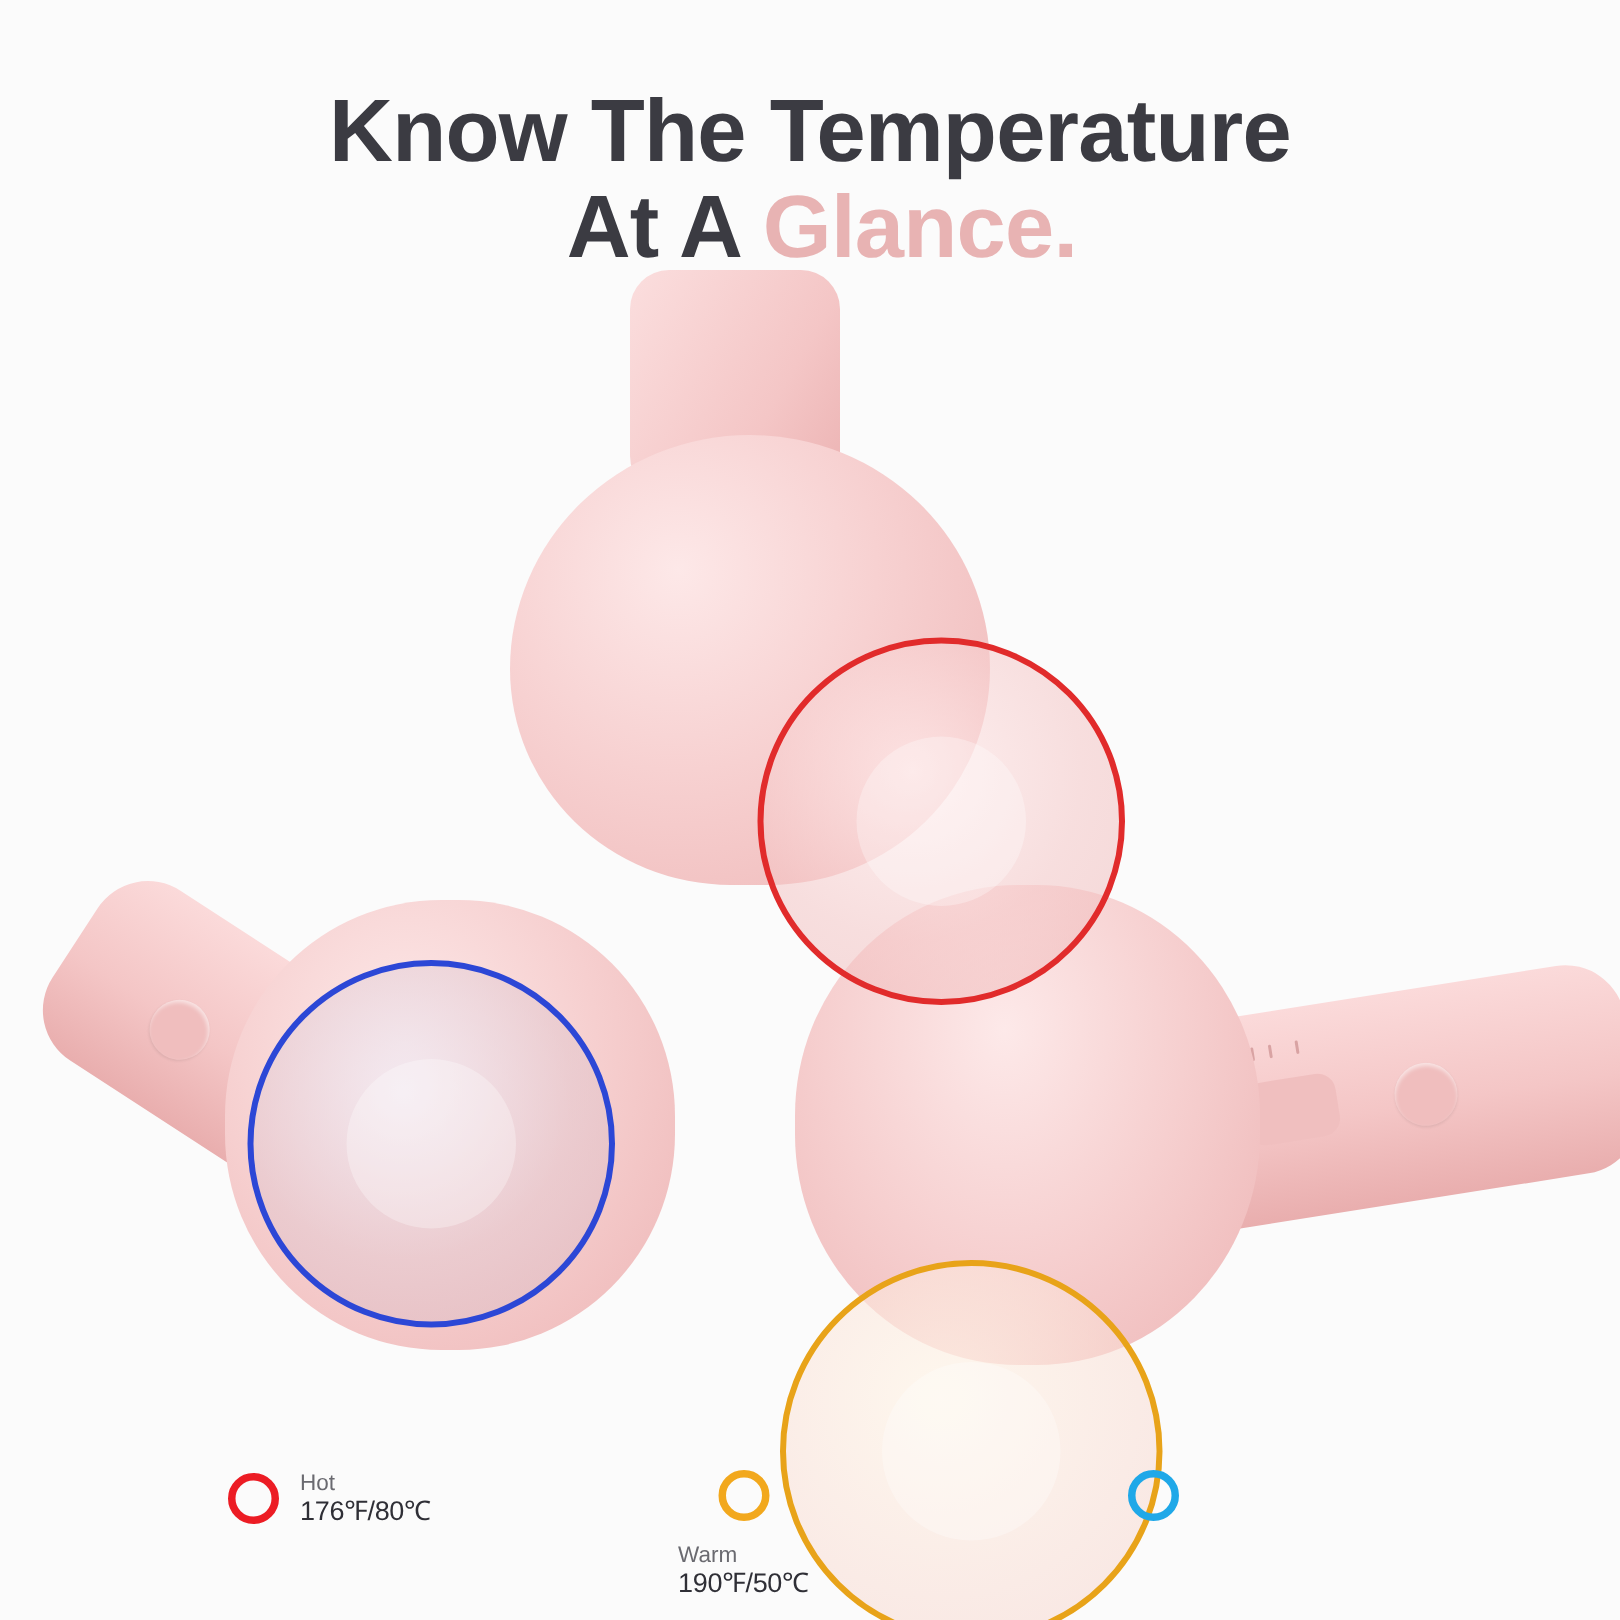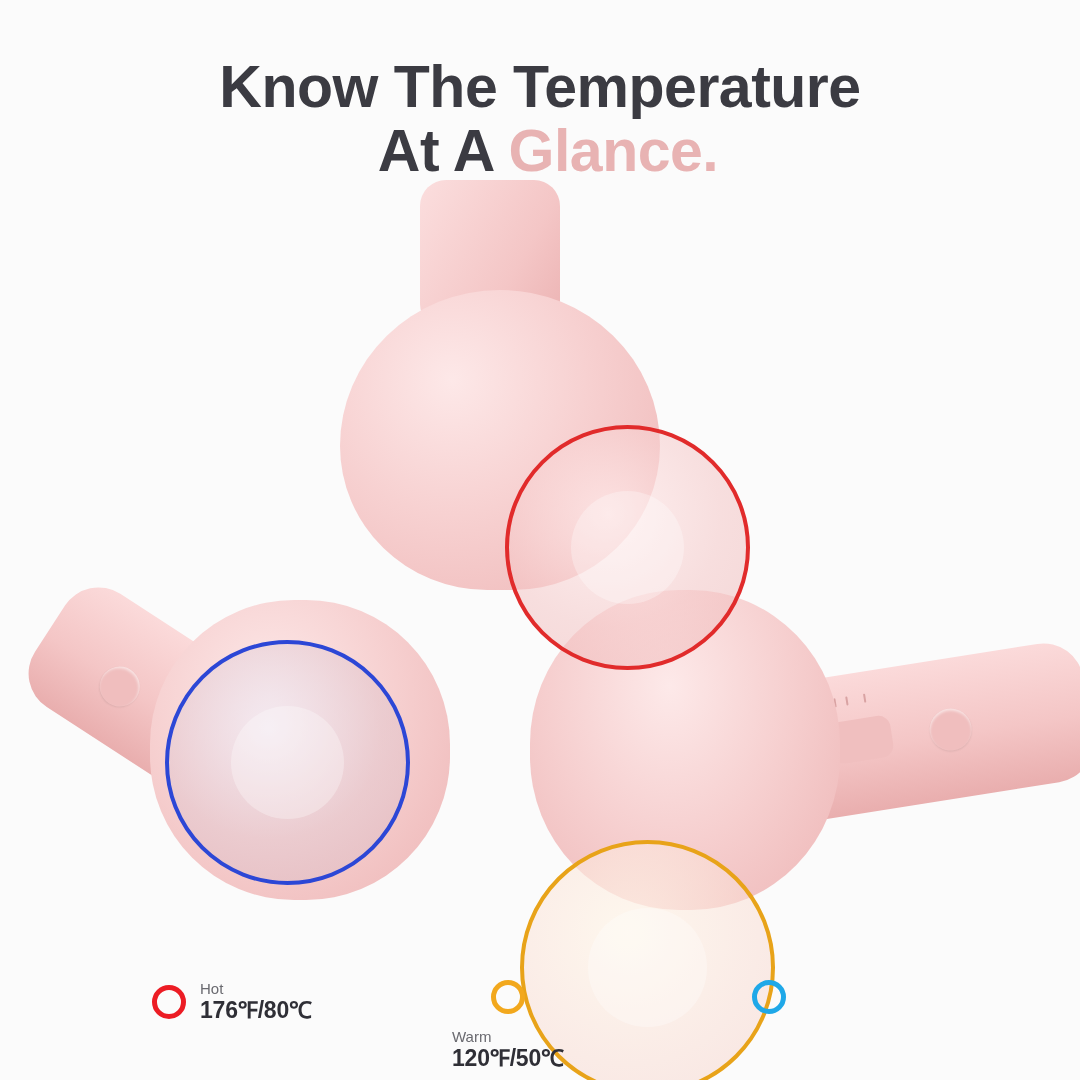--- a/index.html
+++ b/index.html
@@ -222,22 +222,22 @@
     flex-direction: column;
     justify-content: center;
   }
   .legend-label {
     font-size: 15px;
     color: #6a6a70;
     line-height: 1.15;
     font-weight: 400;
   }
   .legend-value {
-    font-size: 23px;
-    font-weight: 700;
+    font-size: 18px;
+    font-weight: 400;
     color: #2f2f36;
     line-height: 1.15;
     letter-spacing: -0.2px;
   }
   #legend-hot  { left: 152px; top: 14px; }
   #legend-warm { left: 452px; top: 14px; flex-direction: column; }
   #legend-cold { left: 752px; top: 14px; }
 </style>
 </head>
 <body>
@@ -297,21 +297,21 @@
       <span class="legend-text">
         <span class="legend-label">Hot</span>
         <span class="legend-value">176℉/80℃</span>
       </span>
     </div>
 
     <div class="legend-item" id="legend-warm">
       <span class="legend-ring" style="border-color:#f2a81d;"></span>
       <span class="legend-text">
         <span class="legend-label">Warm</span>
-        <span class="legend-value">120℉/50℃</span>
+        <span class="legend-value">190℉/50℃</span>
       </span>
     </div>
 
     <div class="legend-item" id="legend-cold">
       <span class="legend-ring" style="border-color:#1fa8e8;"></span>
     </div>
   </div>
 
 </div>
 

